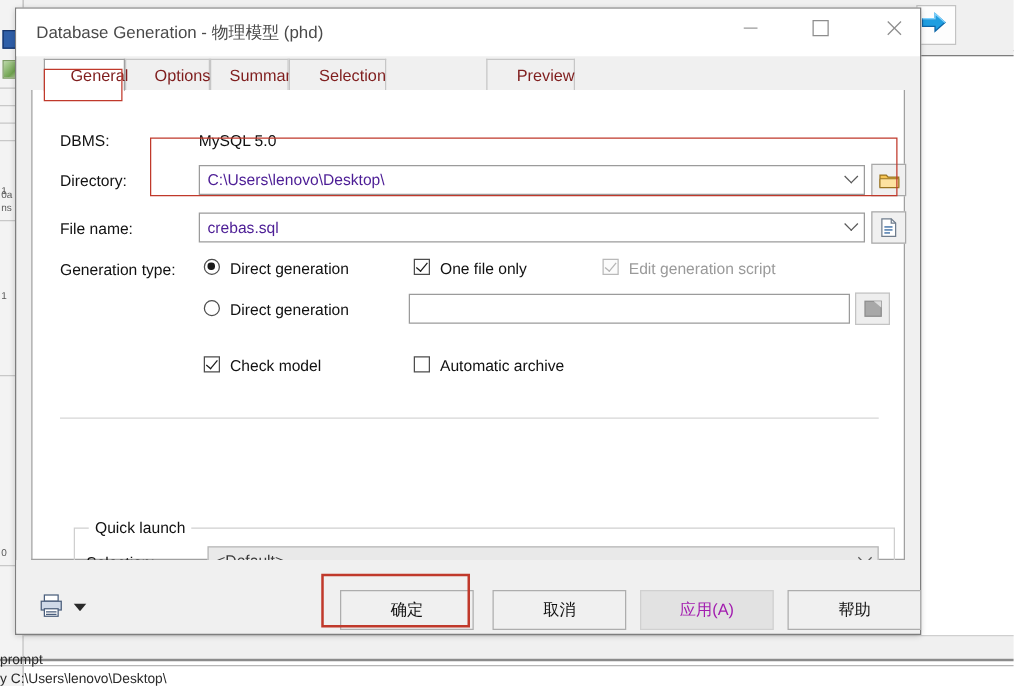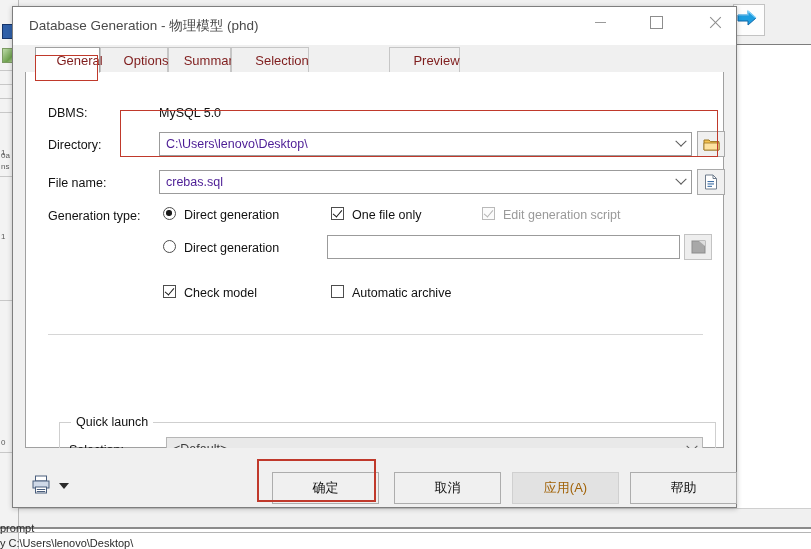--- a/index.html
+++ b/index.html
@@ -168,21 +168,21 @@
 
   
   #footer{position:absolute;left:0;top:441px;width:721px;height:58px;background:#f0f0f0;}
   .dlg-btn{
     position:absolute;top:465px;width:107px;height:32px;box-sizing:border-box;
     background:#f0f0f0;border:1px solid #adadad;
     font-size:13px;color:#111;cursor:default;
     display:flex;align-items:center;justify-content:center;
     font-family:"Liberation Sans",sans-serif;
   }
-  .dlg-btn.disabled{background:#e2e2e2;border:1px solid #d0d0d0;color:#a16207;}
+  .dlg-btn.disabled{background:#e2e2e2;border:1px solid #d0d0d0;color:#a21caf;}
 
   
   #print-icon{position:absolute;left:19px;top:468px;width:18px;height:19px;}
   #print-caret{
     position:absolute;left:46px;top:476px;width:0;height:0;
     border-left:5px solid transparent;border-right:5px solid transparent;border-top:6px solid #2a2a2a;
   }
 </style>
 </head>
 <body>

